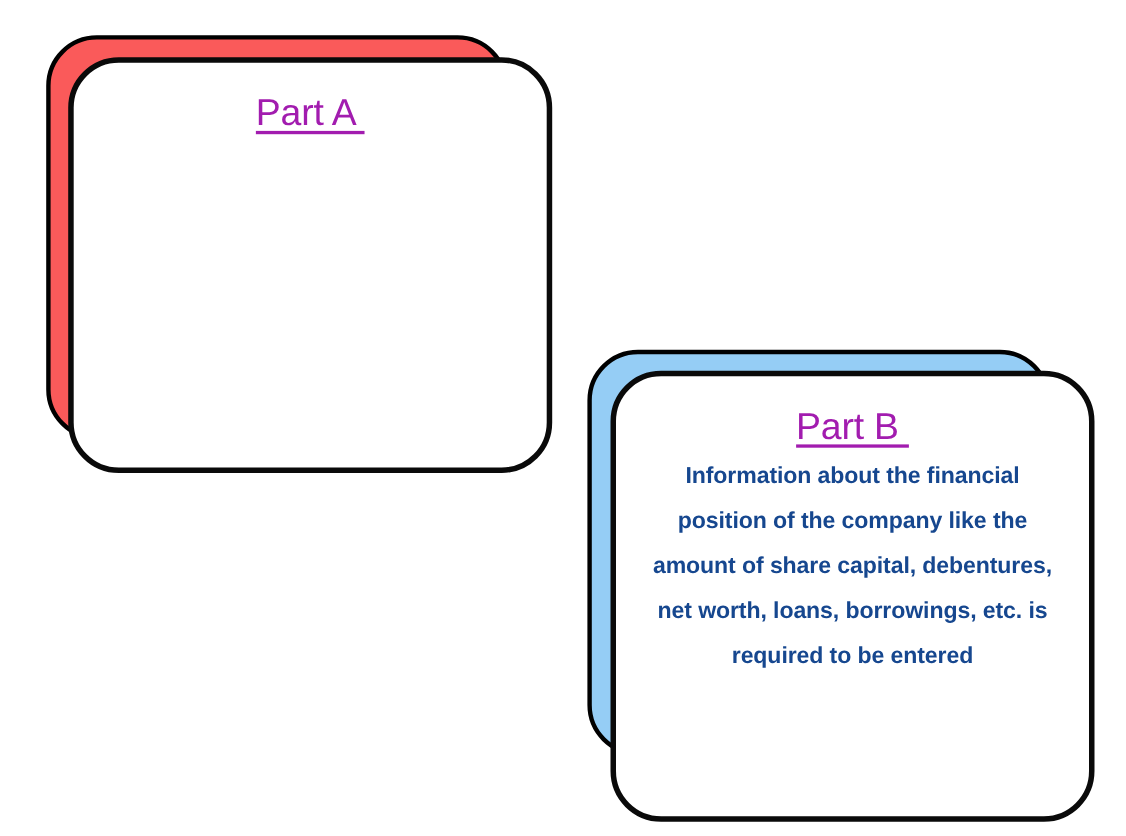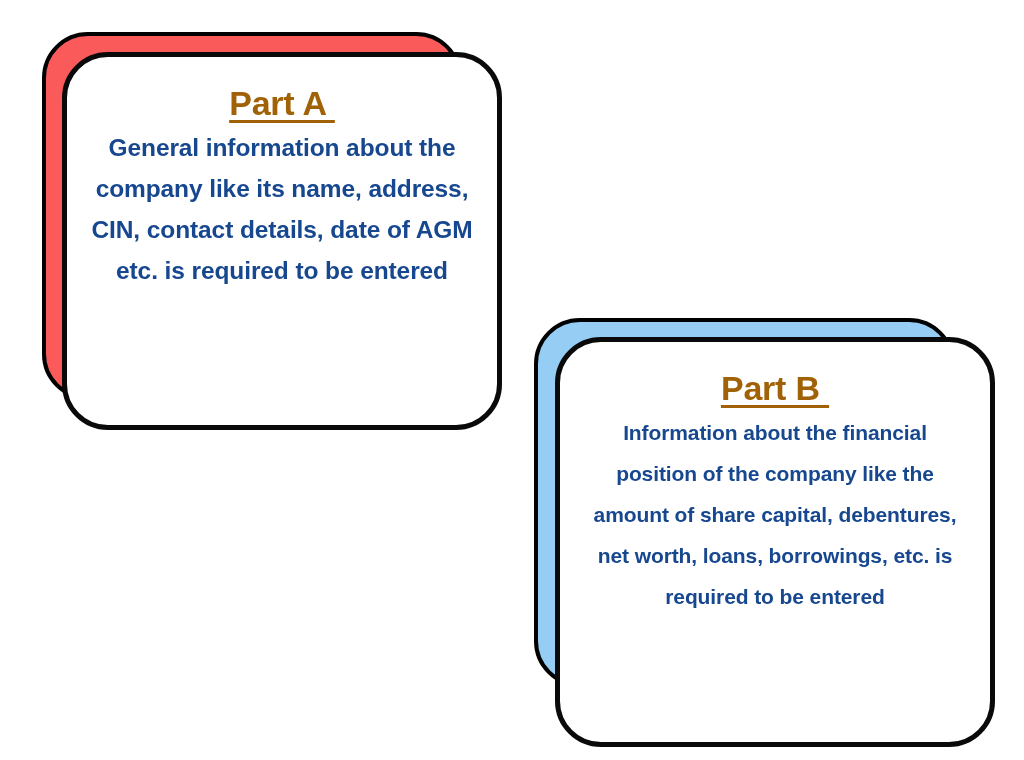--- a/index.html
+++ b/index.html
@@ -49,23 +49,23 @@
     border-radius: 46px;
     z-index: 2;
     display: flex;
     flex-direction: column;
     align-items: center;
     justify-content: flex-start;
     padding: 26px 24px 18px 24px;
   }
 
   .card-title {
-    color: #a16207;
+    color: #a21caf;
     font-size: 34px;
-    font-weight: bold;
+    font-weight: normal;
     line-height: 1.18;
     text-align: center;
     text-decoration: underline;
     text-decoration-thickness: 3px;
     text-underline-offset: 5px;
     white-space: pre;
     margin: 0 0 4px 0;
     letter-spacing: -0.2px;
   }
 
@@ -94,21 +94,20 @@
 </style>
 </head>
 <body style="background: rgb(255, 255, 255);">
 
 <div class="canvas">
 
   <div class="card-group" id="group-part-a">
     <div class="card-back" id="card-a-back" style="background: rgb(250, 90, 90);"></div>
     <div class="card-front" id="card-a-front">
       <div class="card-title">Part A </div>
-      <div class="card-body">General information about the company like its name, address, CIN, contact details, date of AGM etc. is required to be entered</div>
     </div>
   </div>
 
   <div class="card-group" id="group-part-b">
     <div class="card-back" id="card-b-back" style="background: rgb(149, 205, 245);"></div>
     <div class="card-front" id="card-b-front">
       <div class="card-title">Part B </div>
       <div class="card-body">Information about the financial position of the company like the amount of share capital, debentures, net worth, loans, borrowings, etc. is required to be entered</div>
     </div>
   </div>

